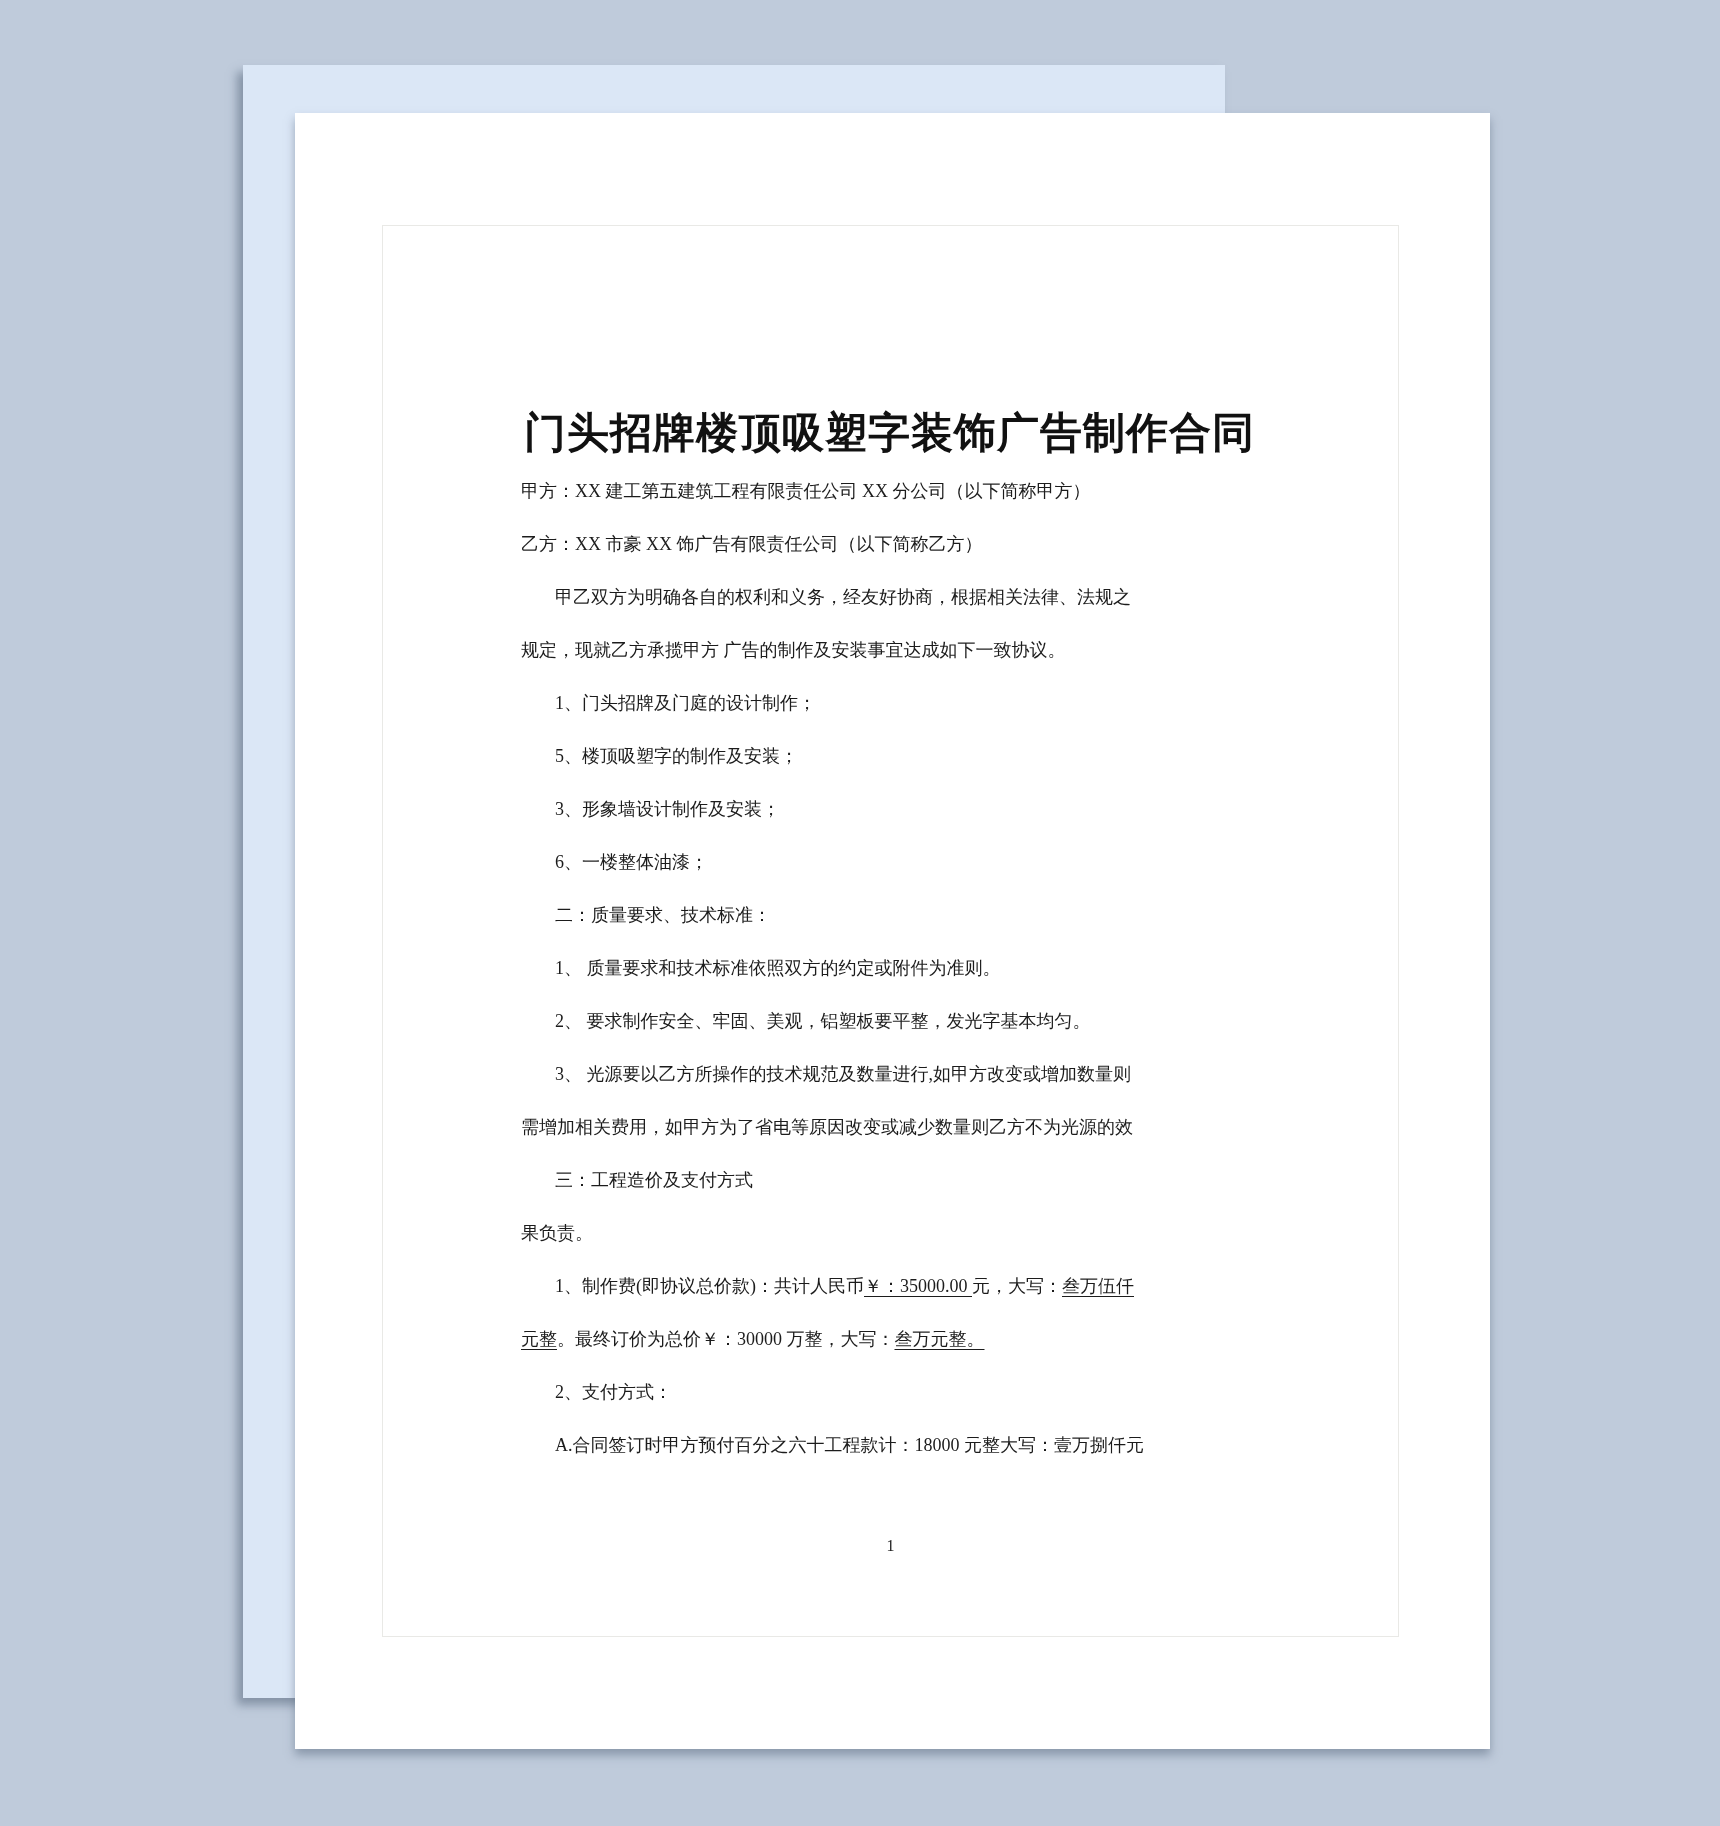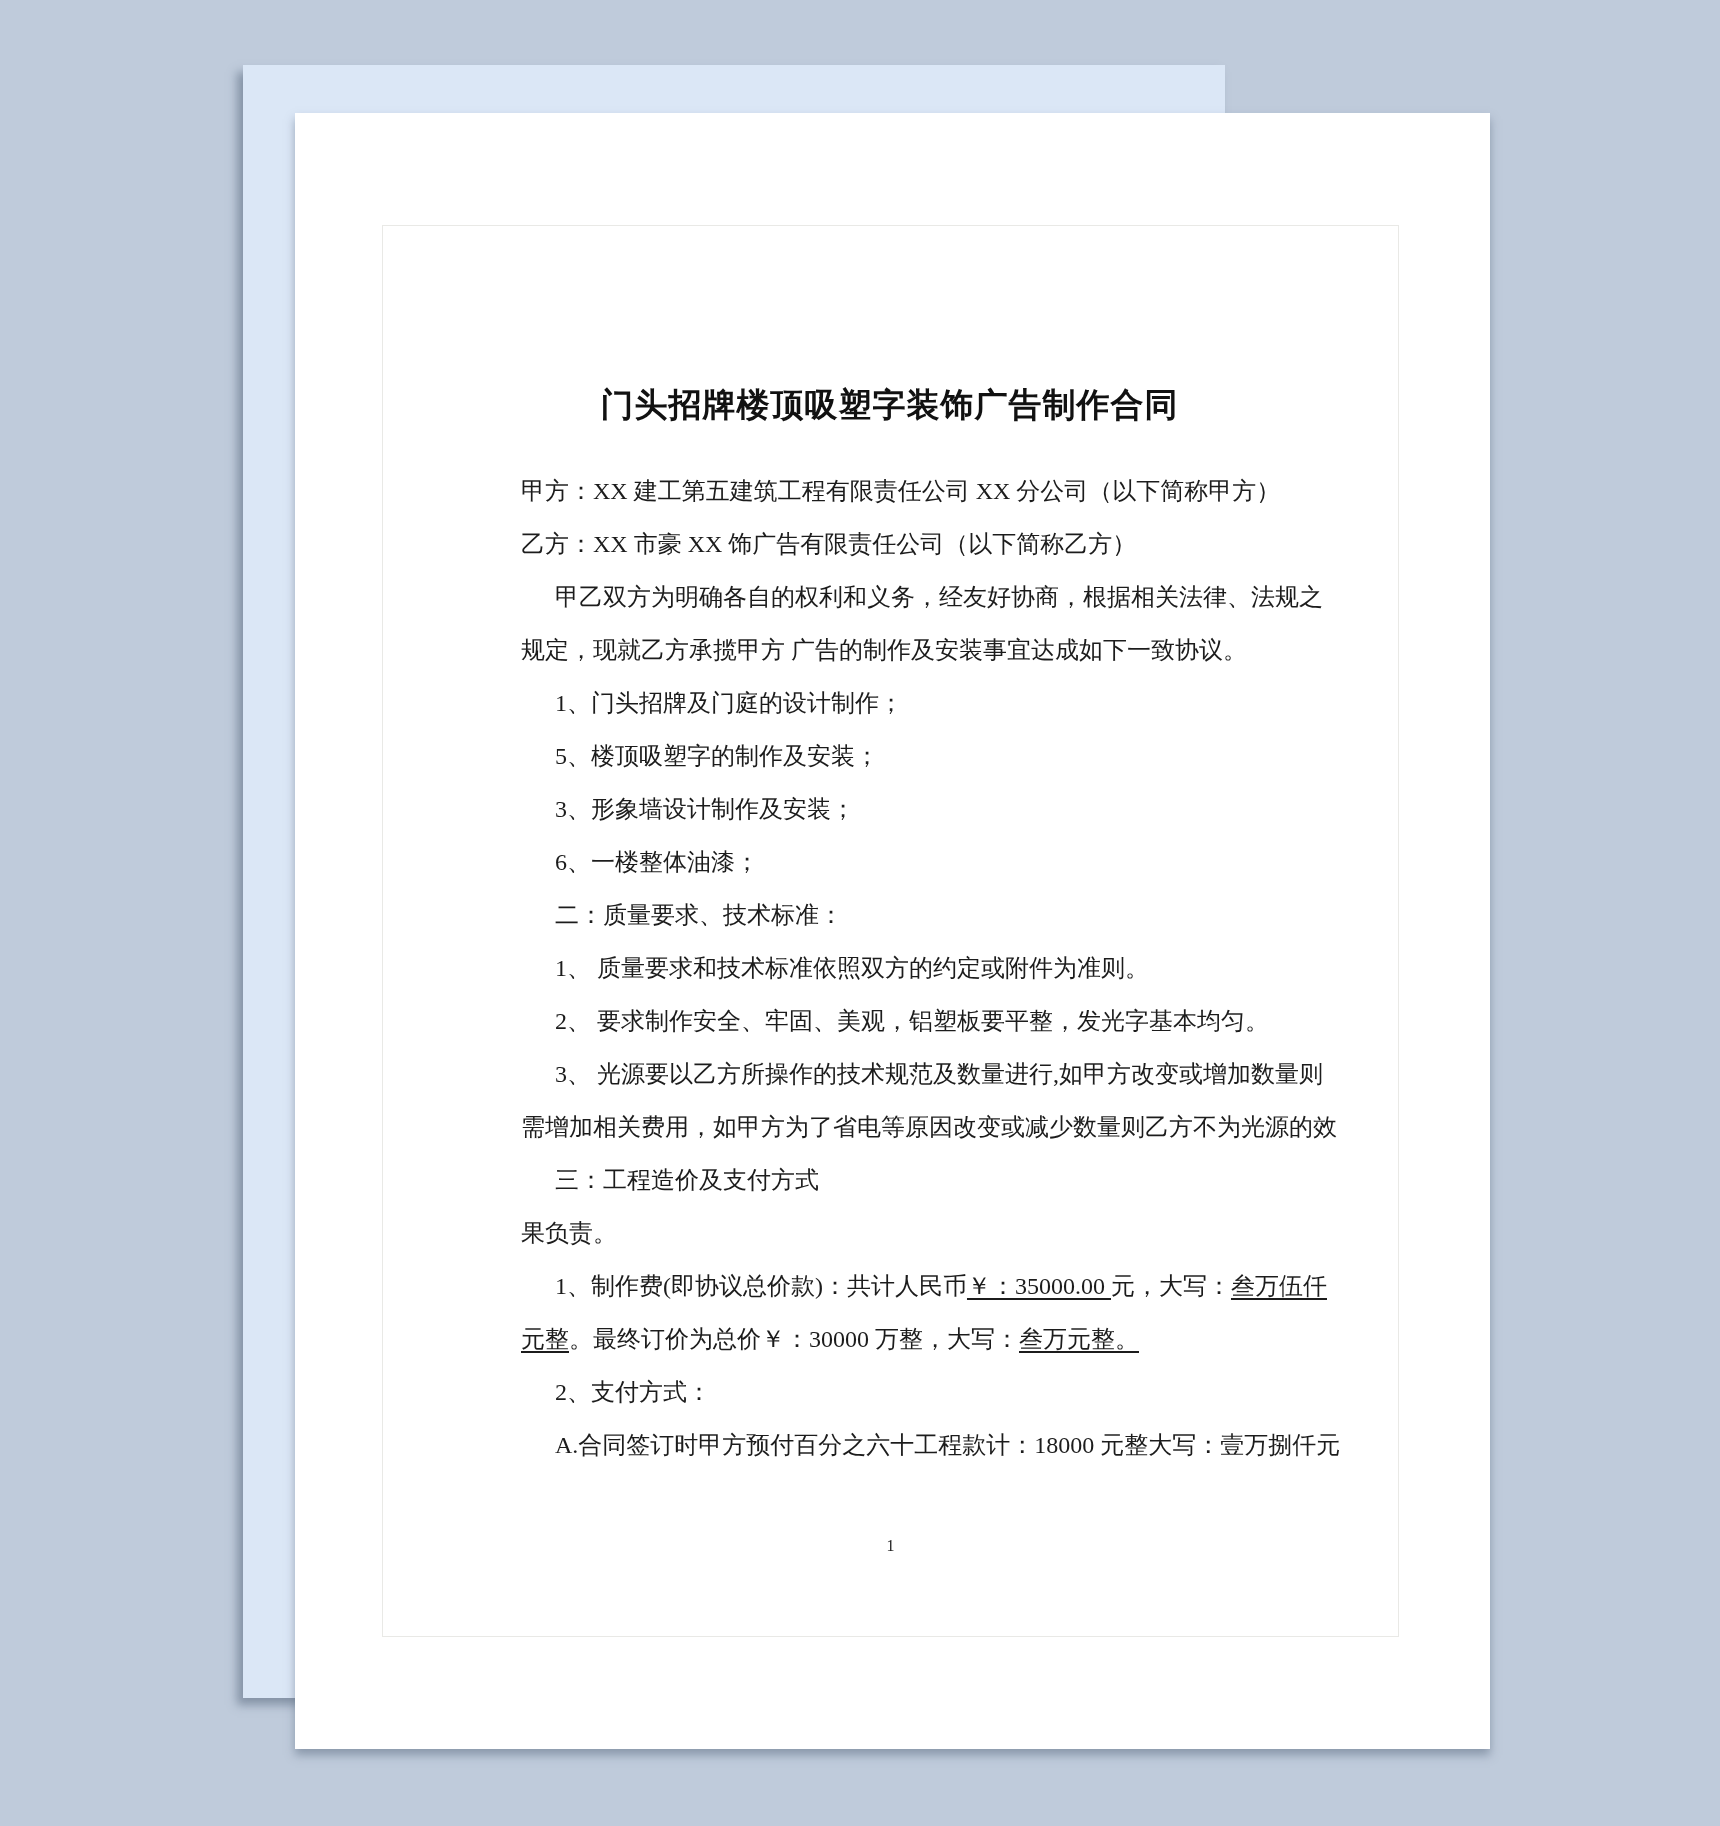--- a/index.html
+++ b/index.html
@@ -42,40 +42,40 @@
     left: 87px;
     top: 112px;
     width: 1017px;
     height: 1412px;
     border: 1px solid #e9e9e6;
     box-sizing: border-box;
   }
   .doc-title {
     position: absolute;
     left: 226px;
-    top: 248px;
+    top: 264px;
     width: 737px;
     text-align: center;
-    font-size: 33px;
+    font-size: 42px;
     font-weight: bold;
     color: #111111;
     letter-spacing: 1px;
     white-space: nowrap;
   }
   .doc-body {
     position: absolute;
     left: 226px;
     top: 352px;
     width: 737px;
     color: #1c1c1c;
   }
   .line {
     height: 53px;
     line-height: 53px;
-    font-size: 24px;
+    font-size: 18px;
     white-space: nowrap;
   }
   .line.indent {
     padding-left: 34px;
   }
   .line .u {
     text-decoration: underline;
     text-underline-offset: 4px;
   }
   .page-number {

